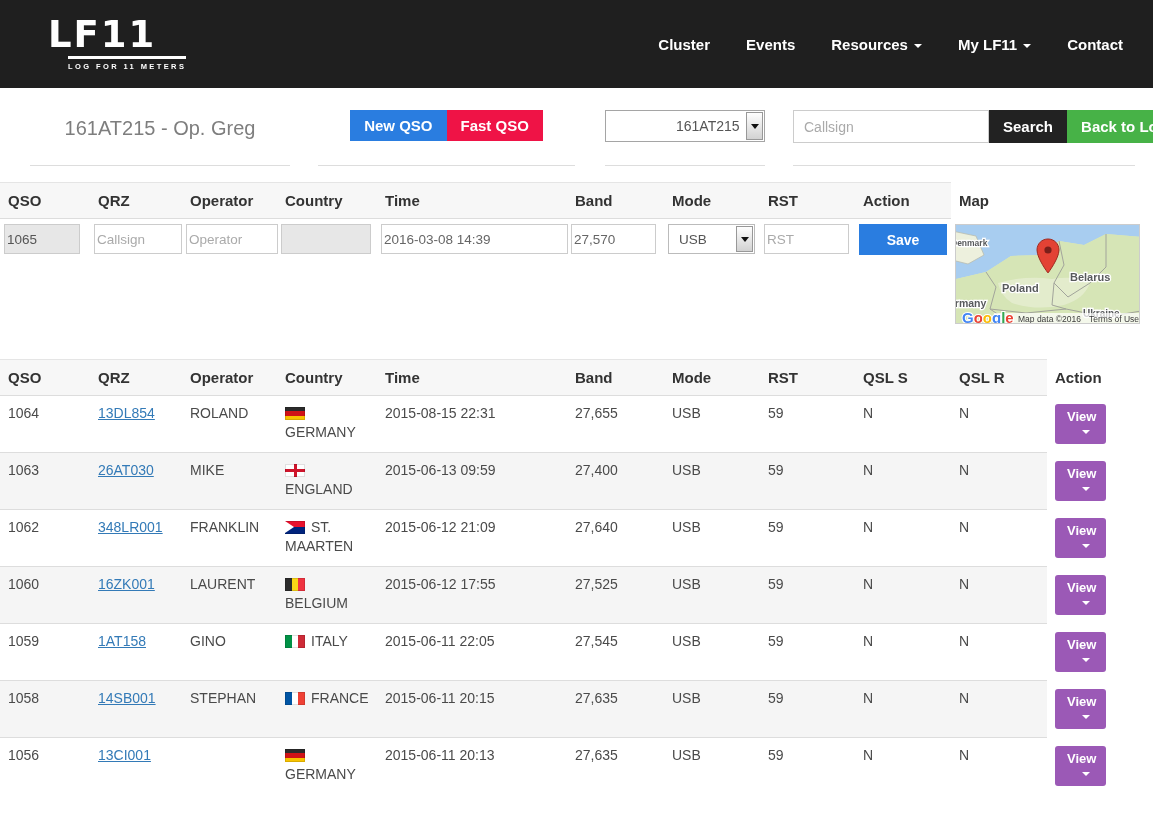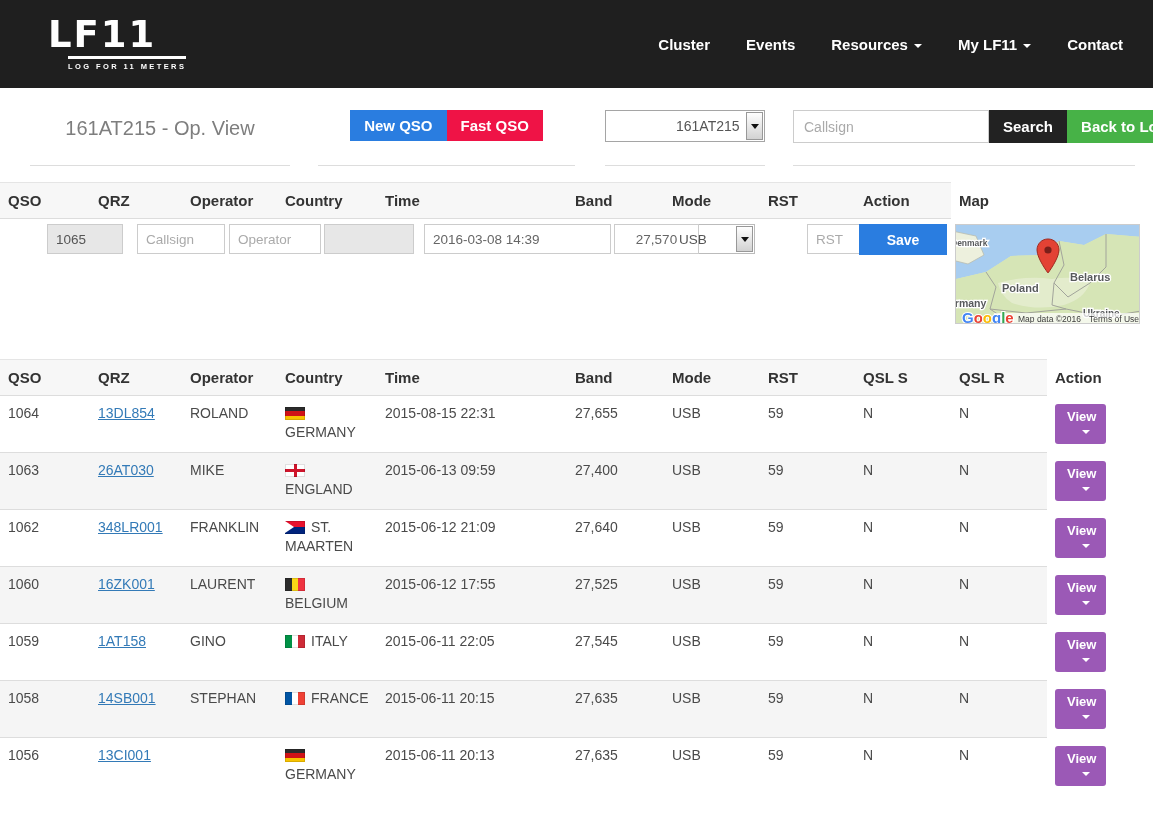--- a/index.html
+++ b/index.html
@@ -47,30 +47,30 @@
 
   
   table { border-collapse:collapse; width:943px; table-layout:fixed; }
   th { text-align:left; font-size:15px; color:#333; background:#f7f7f7;
     border-top:1px solid #e5e5e5; border-bottom:1px solid #ddd; padding:9px 8px; font-weight:bold; }
   td { font-size:14px; color:#4a4a4a; vertical-align:top; line-height:19px; }
 
   
   .qso-form { margin-top:16px; }
   .qso-form td { padding:5px 4px; }
-  .fld { height:30px; border:1px solid #ccc; padding:0 8px; font-size:13.5px; color:#666;
-    font-family:inherit; outline:none; background:#fff;margin-left:43px; }
+  .fld { height:30px; border:1px solid #ccc; padding:0 2px; font-size:13.5px; color:#666;
+    font-family:inherit; outline:none; background:#fff; }
   .fld::placeholder { color:#aaa; }
   .fld[disabled] { background:#e7e7e7; color:#555; }
   .fld-qso { width:76px; }
   .fld-qrz { width:88px; }
   .fld-operator { width:92px; }
   .fld-country { width:90px; }
   .fld-time { width:187px; }
-  .fld-band { width:85px;text-align:center; }
+  .fld-band { width:85px; }
   .fld-rst { width:85px; }
   .combo-mode { width:87px; height:30px; border-color:#bbb; }
   .combo-mode .combo-label { padding-left:10px; font-size:13.5px; }
   .btn-save { background:var(--save,#2a7de0); width:88px; height:31px; font-size:14px; }
 
   
   .map-box { width:185px; height:100px; border:1px solid #ccc; position:relative; overflow:hidden;
     cursor:grab; }
   .map-box svg { display:block; }
 
@@ -115,21 +115,21 @@
     <div class="nav-item"><span>Cluster</span></div>
     <div class="nav-item"><span>Events</span></div>
     <div class="nav-item"><span>Resources</span><span class="nav-caret"></span></div>
     <div class="nav-item"><span>My LF11</span><span class="nav-caret"></span></div>
     <div class="nav-item"><span>Contact</span></div>
   </div>
 </nav>
 
 <div class="toolbar">
   <div class="tb-col tb-col1">
-    <div class="page-title">161AT215 - Op. View</div>
+    <div class="page-title">161AT215 - Op. Greg</div>
   </div>
   <div class="tb-col tb-col2">
     <button class="btn btn-new">New QSO</button>
     <button class="btn btn-fast">Fast QSO</button>
   </div>
   <div class="tb-col tb-col3">
     <div class="combo">
       <span class="combo-label">161AT215</span>
       <span class="combo-arrow"></span>
     </div>

